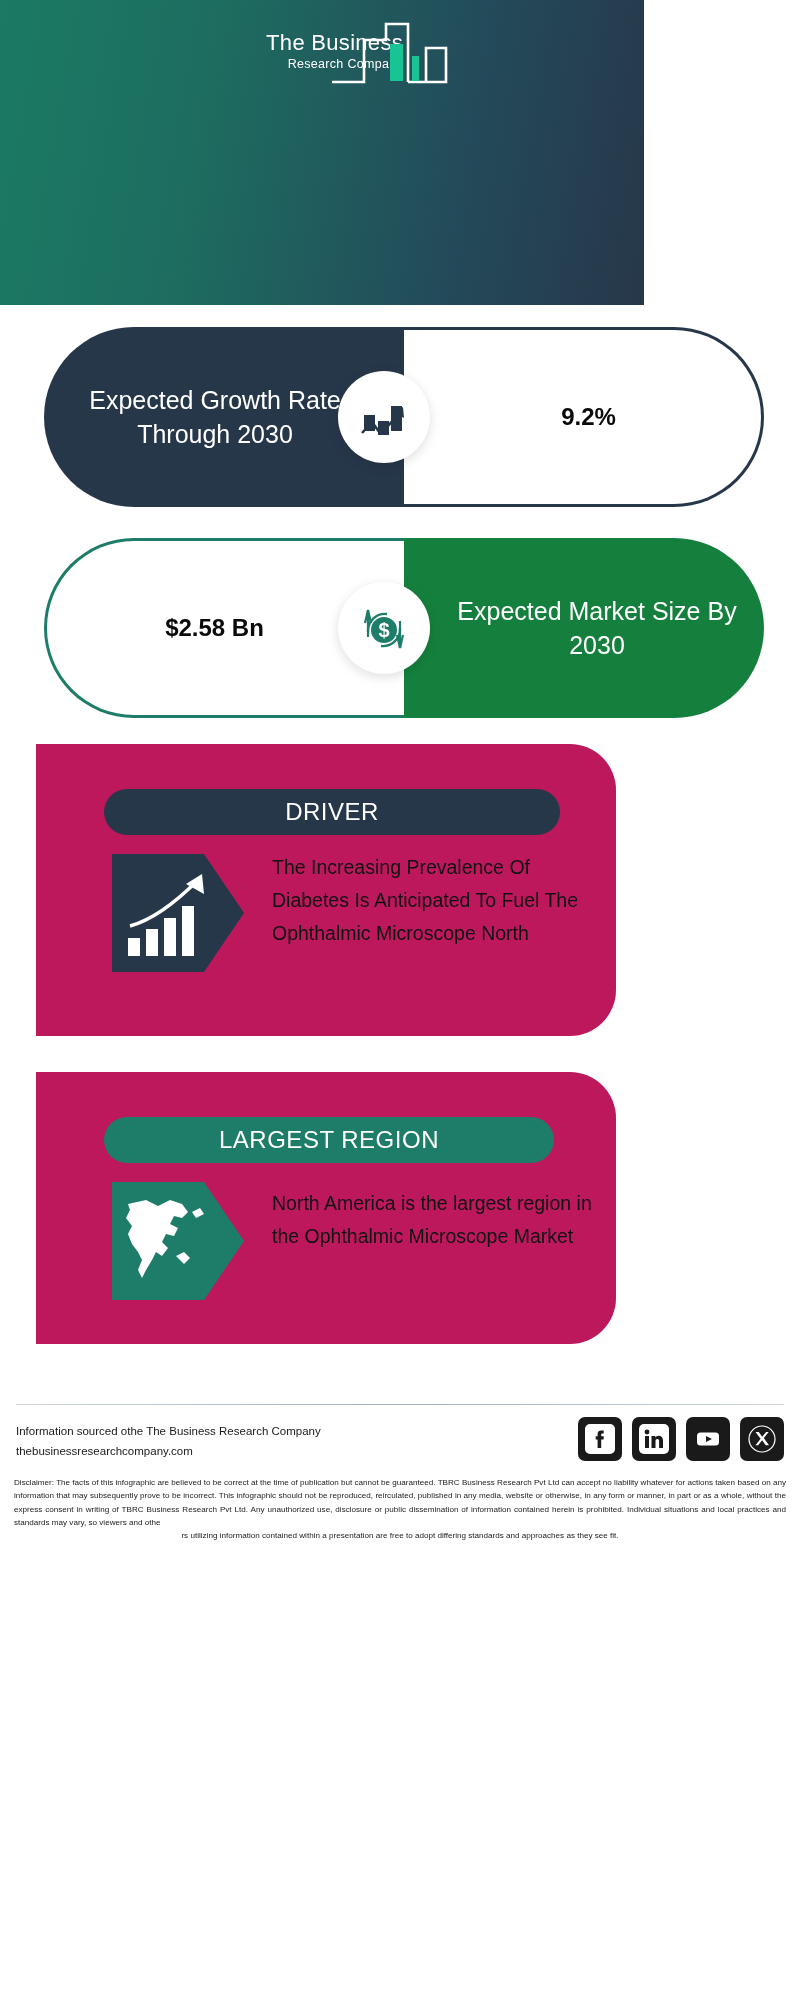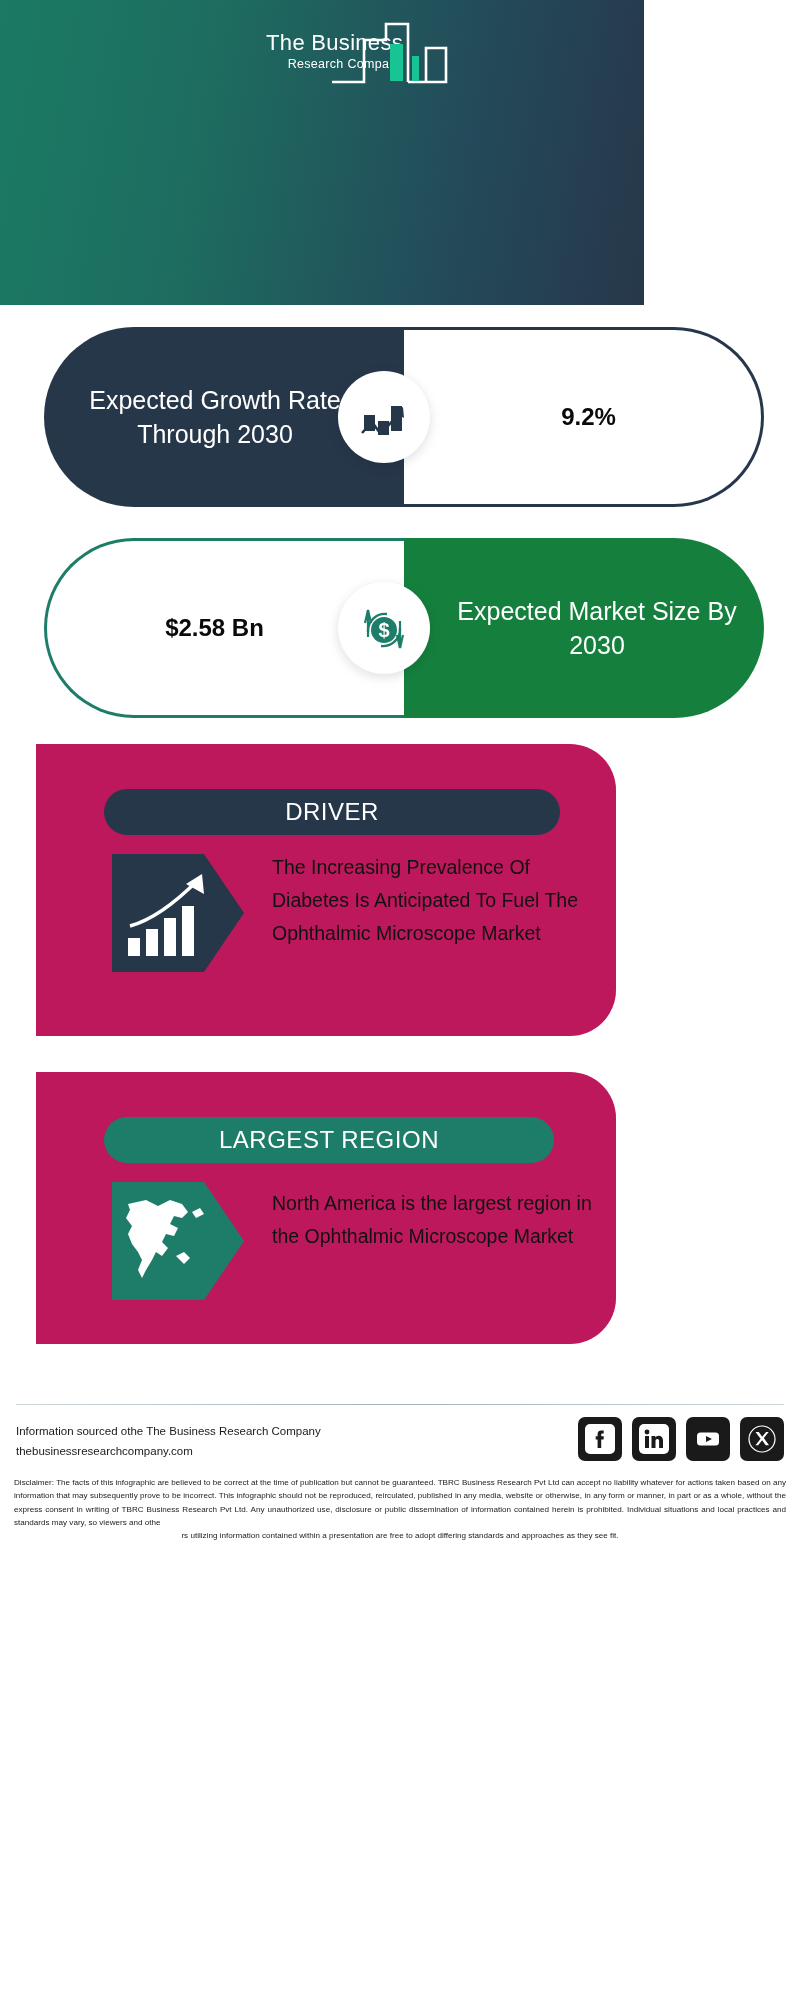--- a/index.html
+++ b/index.html
@@ -218,21 +218,21 @@
     <svg width="132" height="118" viewBox="0 0 132 118">
       <path d="M0 0 H92 L132 59 L92 118 H0 Z" fill="#27374a"></path>
       <rect x="16" y="84" width="12" height="18" fill="#ffffff"></rect>
       <rect x="34" y="75" width="12" height="27" fill="#ffffff"></rect>
       <rect x="52" y="64" width="12" height="38" fill="#ffffff"></rect>
       <rect x="70" y="52" width="12" height="50" fill="#ffffff"></rect>
       <path d="M18 72 C40 66 62 50 86 26" fill="none" stroke="#ffffff" stroke-width="3.4"></path>
       <polygon points="90,20 92,40 74,30" fill="#ffffff"></polygon>
     </svg>
   </div>
-  <div class="panel-text panel-text-driver">The Increasing Prevalence Of Diabetes Is Anticipated To Fuel The Ophthalmic Microscope Market</div>
+  <div class="panel-text panel-text-driver">The Increasing Prevalence Of Diabetes Is Anticipated To Fuel The Ophthalmic Microscope North</div>
 </div>
 
 <div class="panel panel-region">
   <div class="pill pill-region">
     <span>LARGEST REGION</span>
   </div>
   <div class="arrow-box arrow-region">
     <svg width="132" height="118" viewBox="0 0 132 118">
       <path d="M0 0 H92 L132 59 L92 118 H0 Z" fill="#1e7d68"></path>
       <path d="M16 22 L34 18 L46 24 L58 18 L70 22 L76 30 L70 36 L62 34

